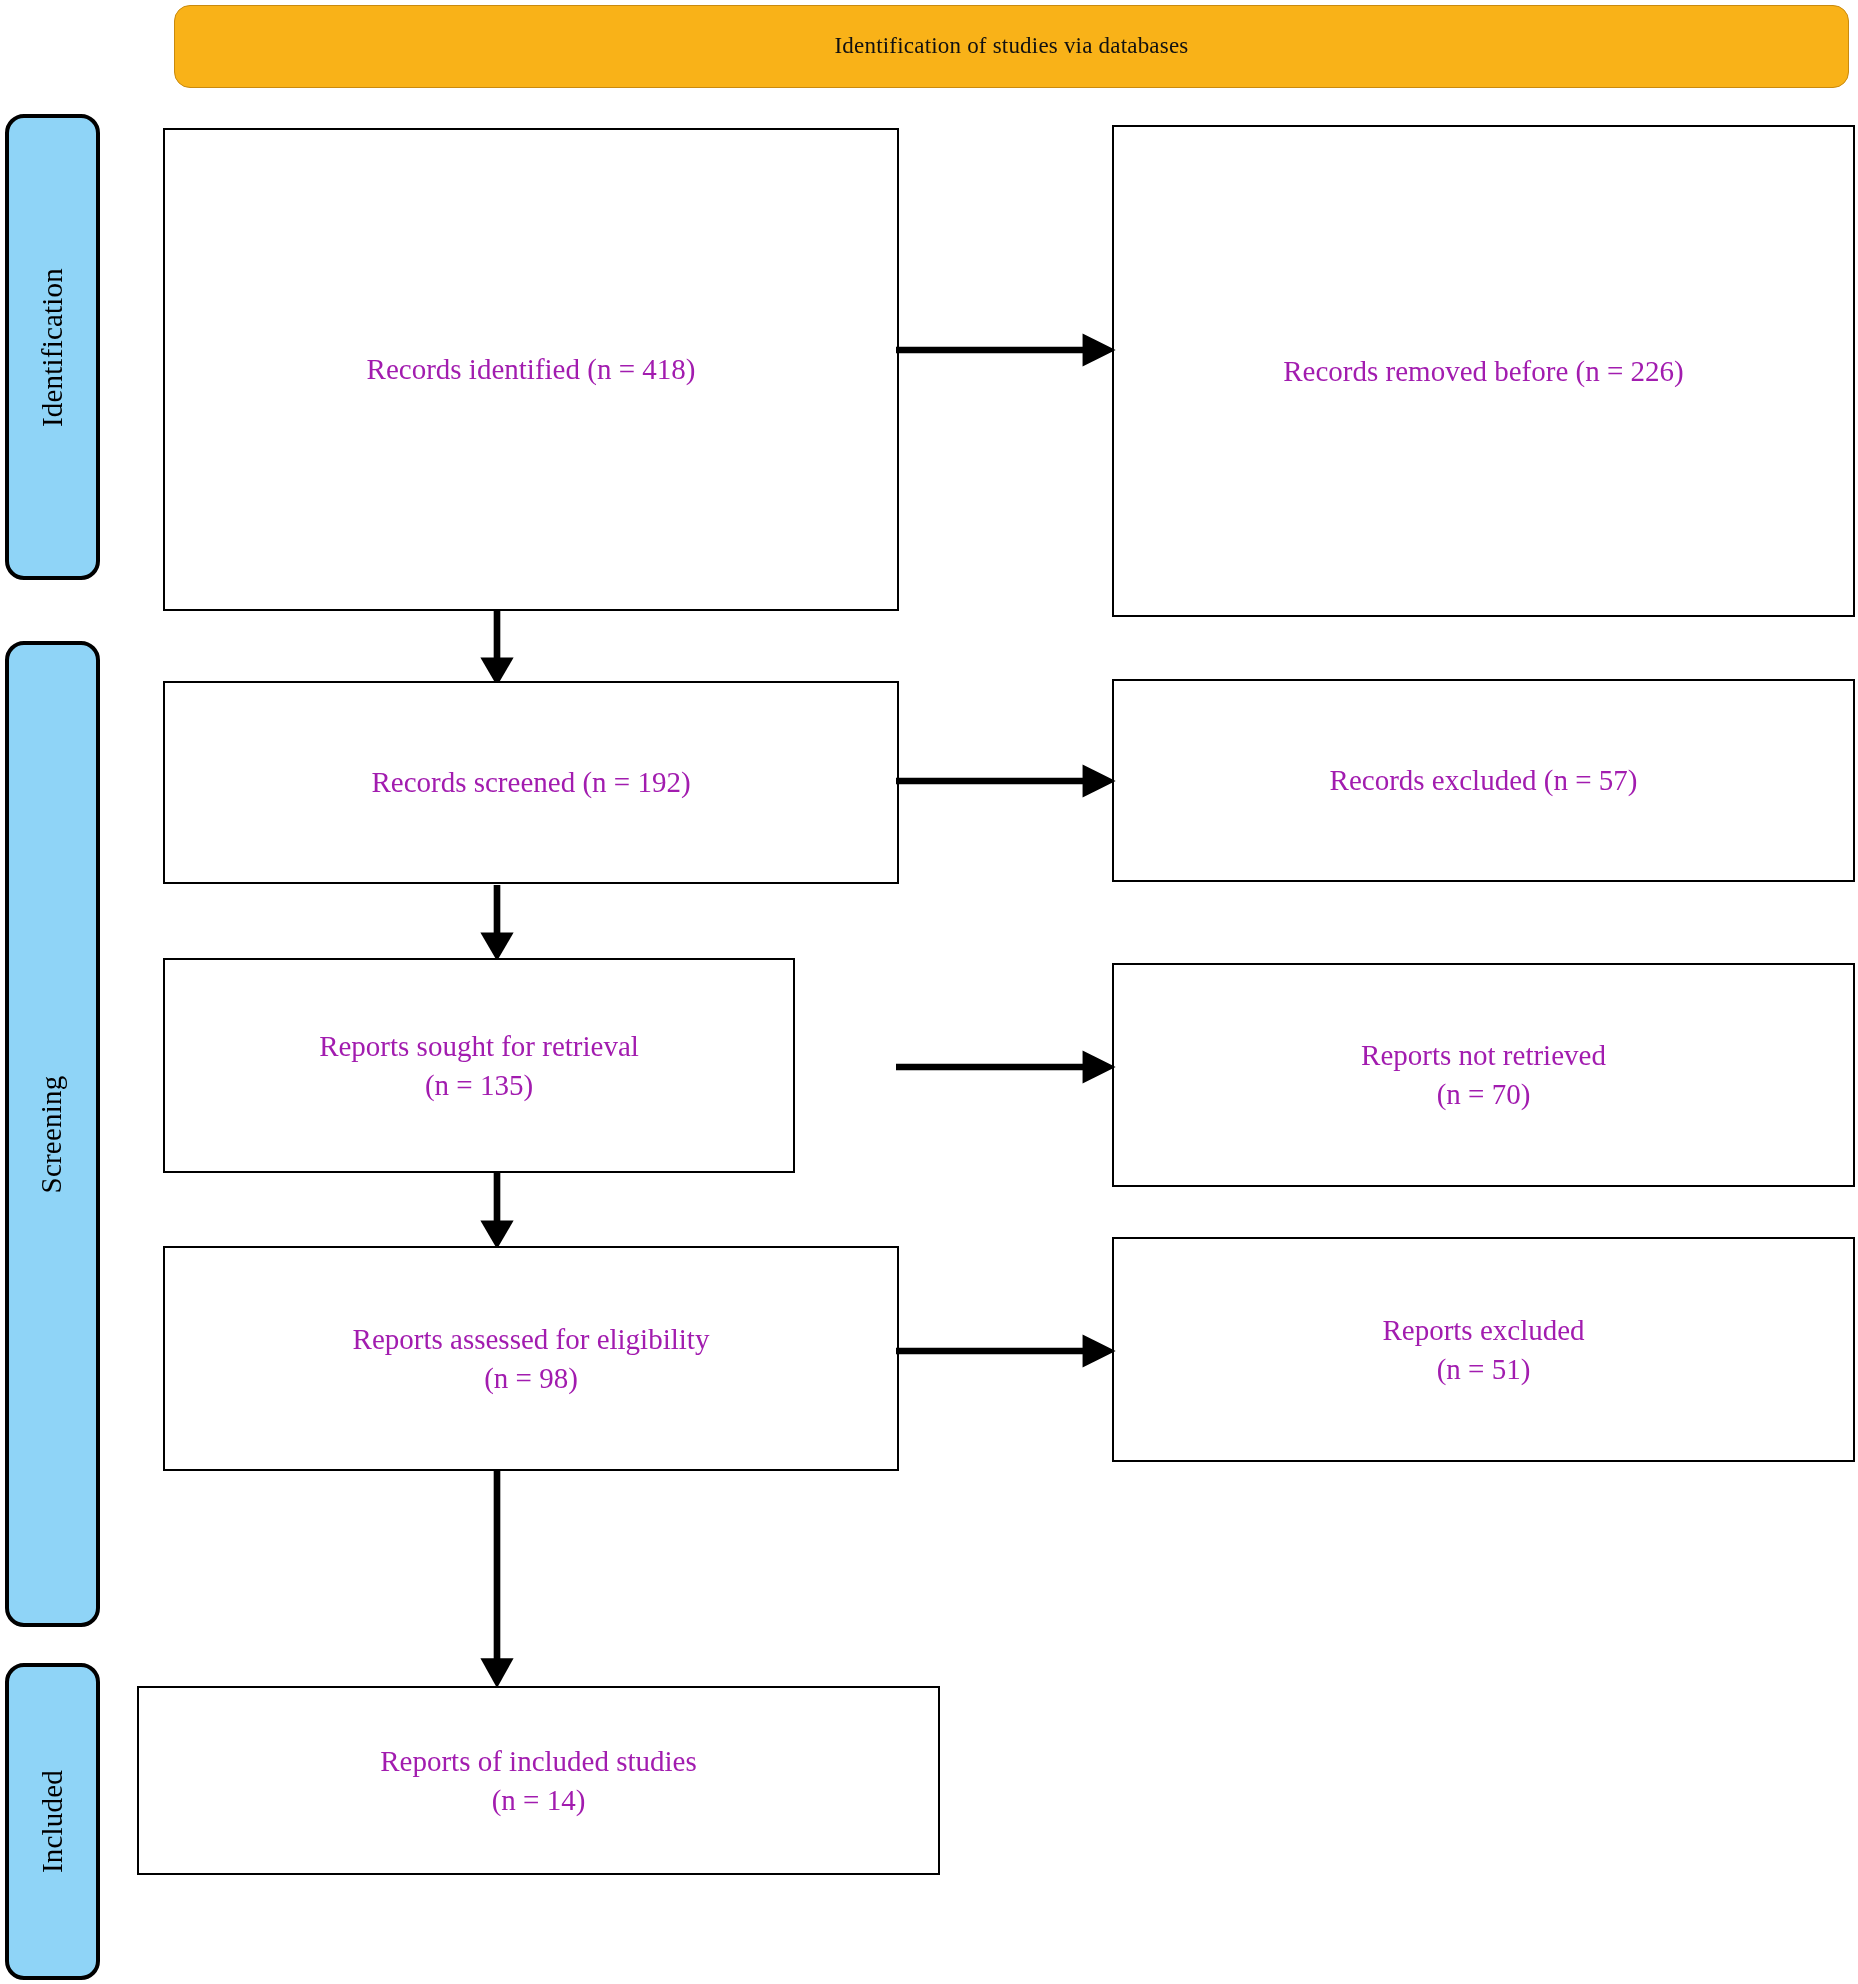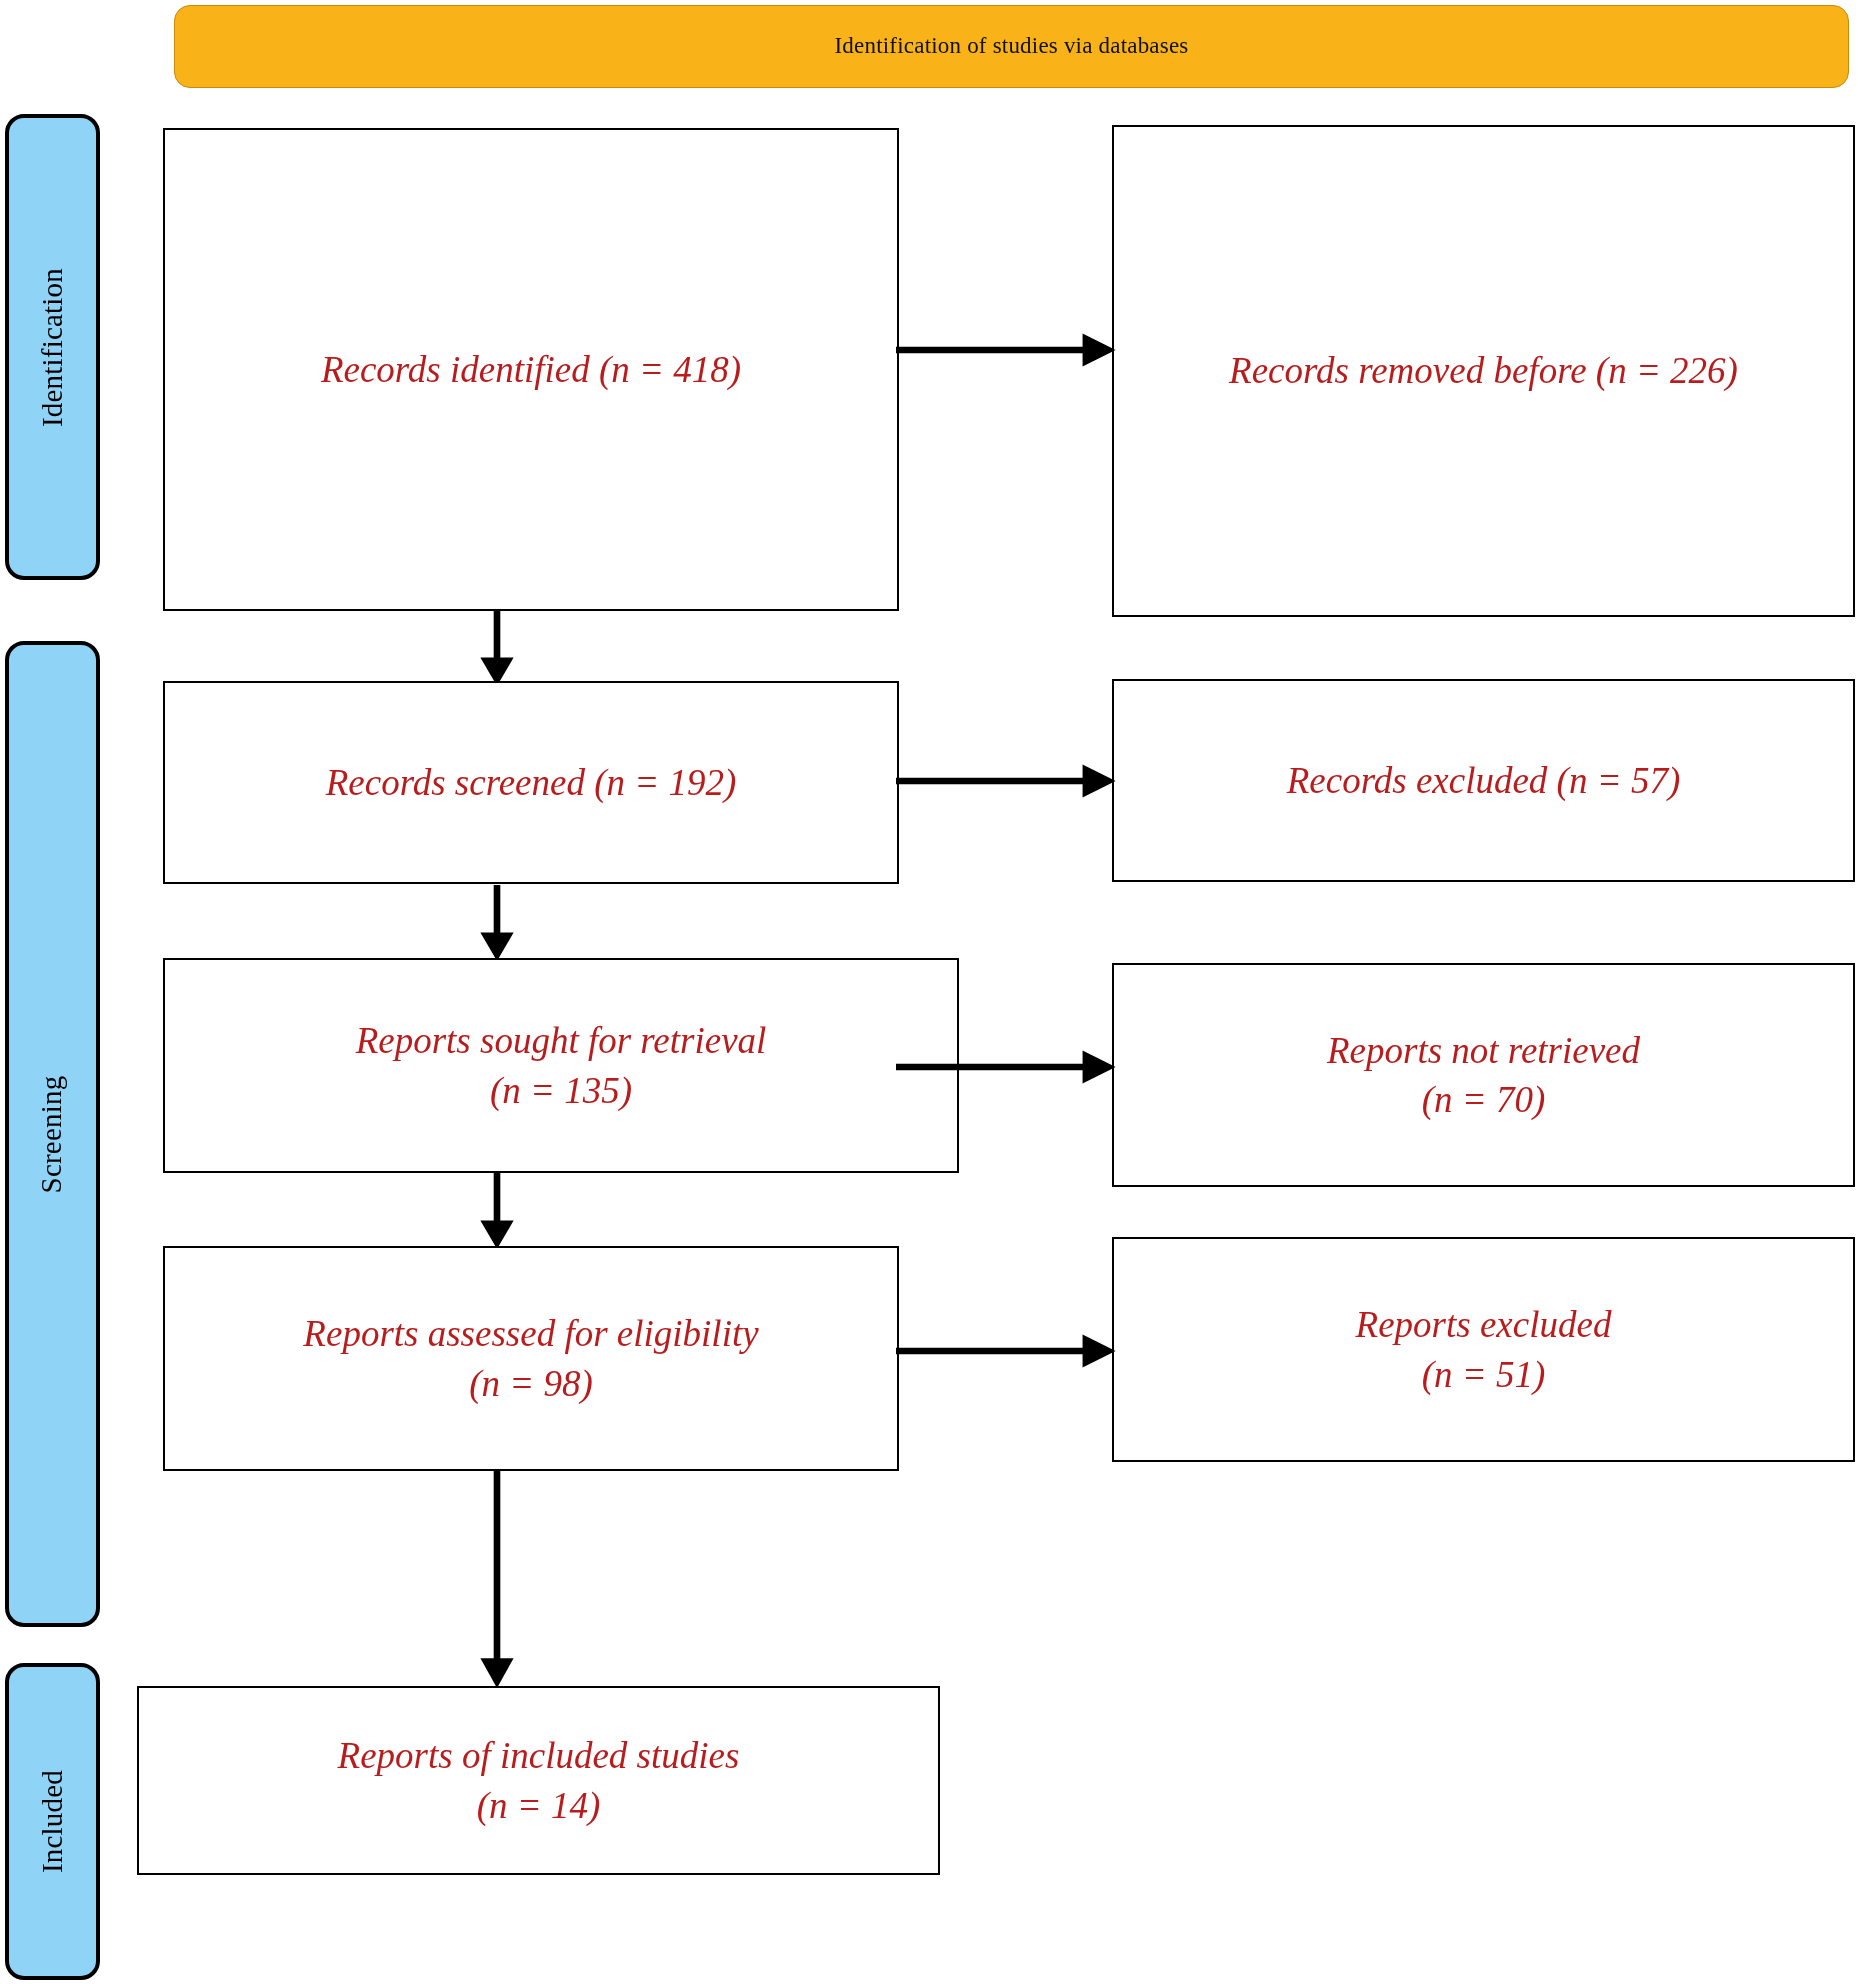--- a/index.html
+++ b/index.html
@@ -57,26 +57,25 @@
     position: absolute;
     box-sizing: border-box;
     background: #ffffff;
     border: 2.4px solid #000000;
     display: flex;
     align-items: center;
     justify-content: center;
     text-align: center;
   }
   .node-text {
-    font-size: 37px;
+    font-size: 29px;
     line-height: 1.33;
-    color: #b91c1c;
+    color: #a21caf;
     padding: 0 13.2px;
     white-space: pre-line;
-    font-style: italic;
   }
 
   
   .conn {
     position: absolute;
     overflow: visible;
   }
   .conn line {
     stroke: #000000;
     stroke-width: 14;
@@ -135,21 +134,21 @@
   <svg class="conn" style="left:896px; top:762px; width:222px; height:38px;" viewBox="0 0 470 80" width="222" height="38">
     <line x1="0" y1="40" x2="400" y2="40"></line>
     <polygon points="395,5 465,40 395,75"></polygon>
   </svg>
 
   <svg class="conn" style="left:478px; top:885px; width:38px; height:76px;" viewBox="0 0 80 160" width="38" height="76">
     <line x1="40" y1="0" x2="40" y2="105"></line>
     <polygon points="5,100 75,100 40,160"></polygon>
   </svg>
 
-  <div class="node" style="left:163px; top:958px; width:796px; height:215px;">
+  <div class="node" style="left:163px; top:958px; width:632px; height:215px;">
     <span class="node-text">Reports sought for retrieval
 (n = 135)</span>
   </div>
 
   <div class="node" style="left:1112px; top:963px; width:743px; height:224px;">
     <span class="node-text">Reports not retrieved
 (n = 70)</span>
   </div>
 
   <svg class="conn" style="left:896px; top:1048px; width:222px; height:38px;" viewBox="0 0 470 80" width="222" height="38">

